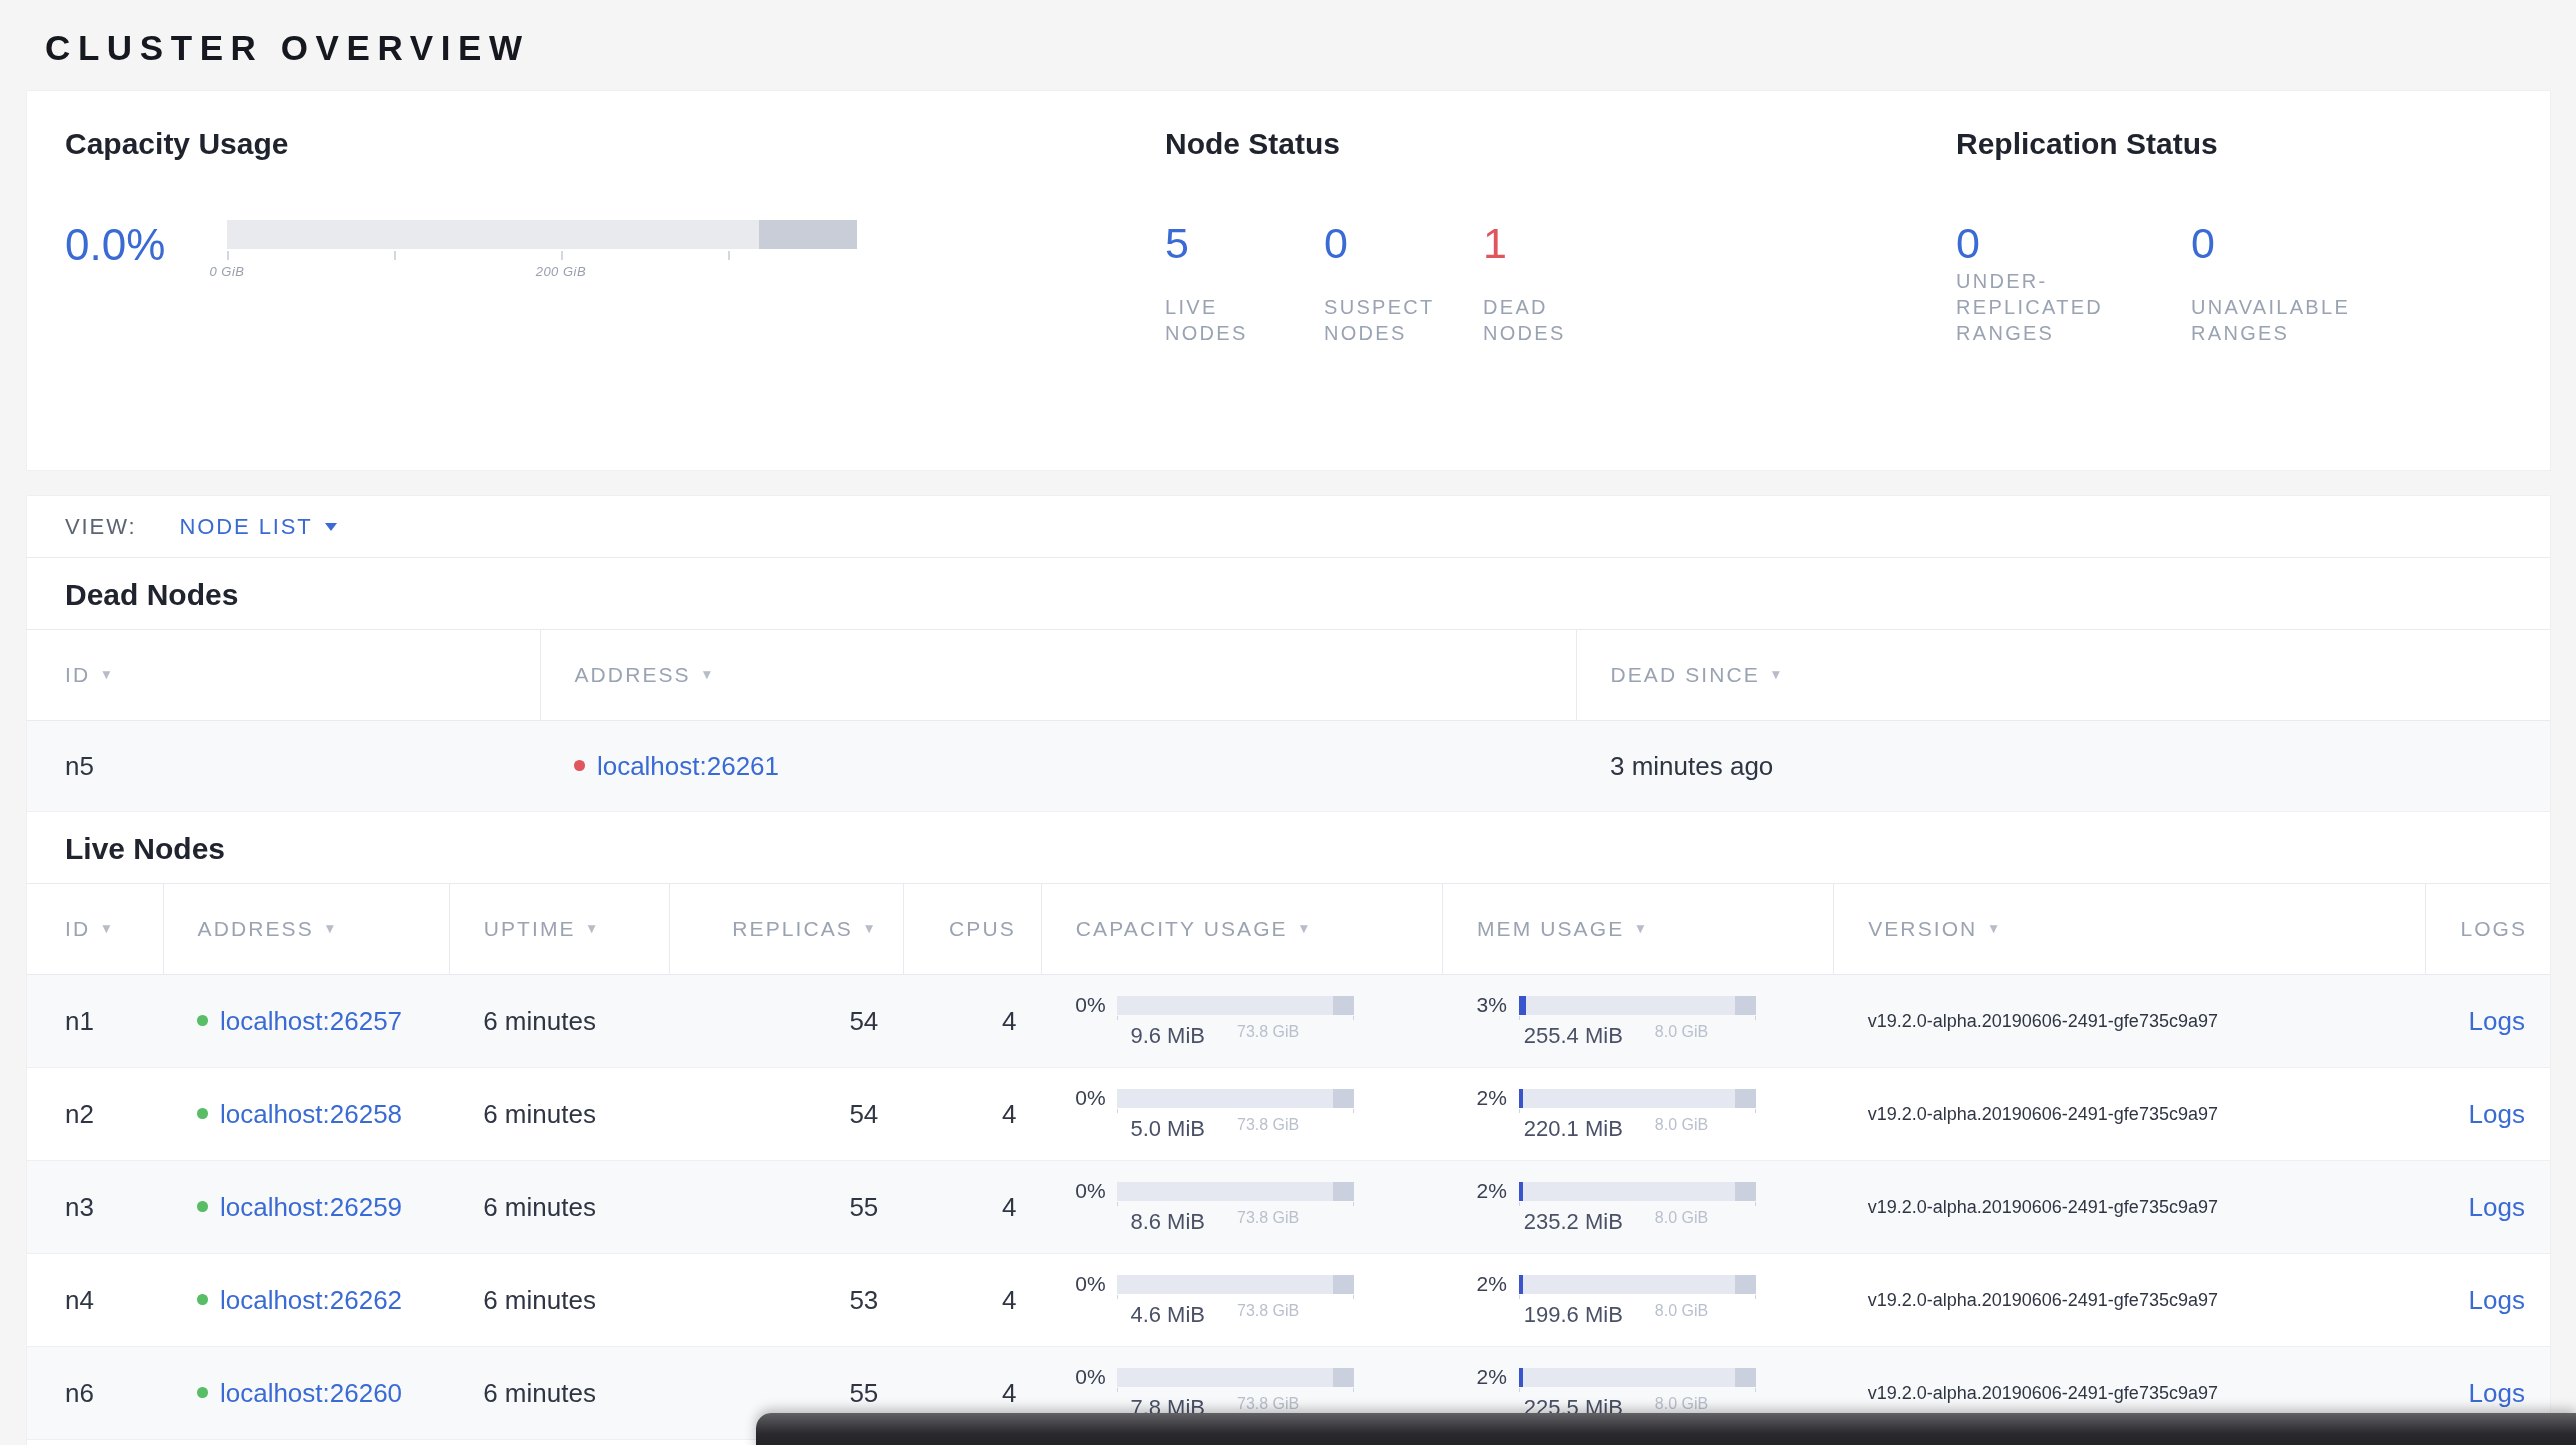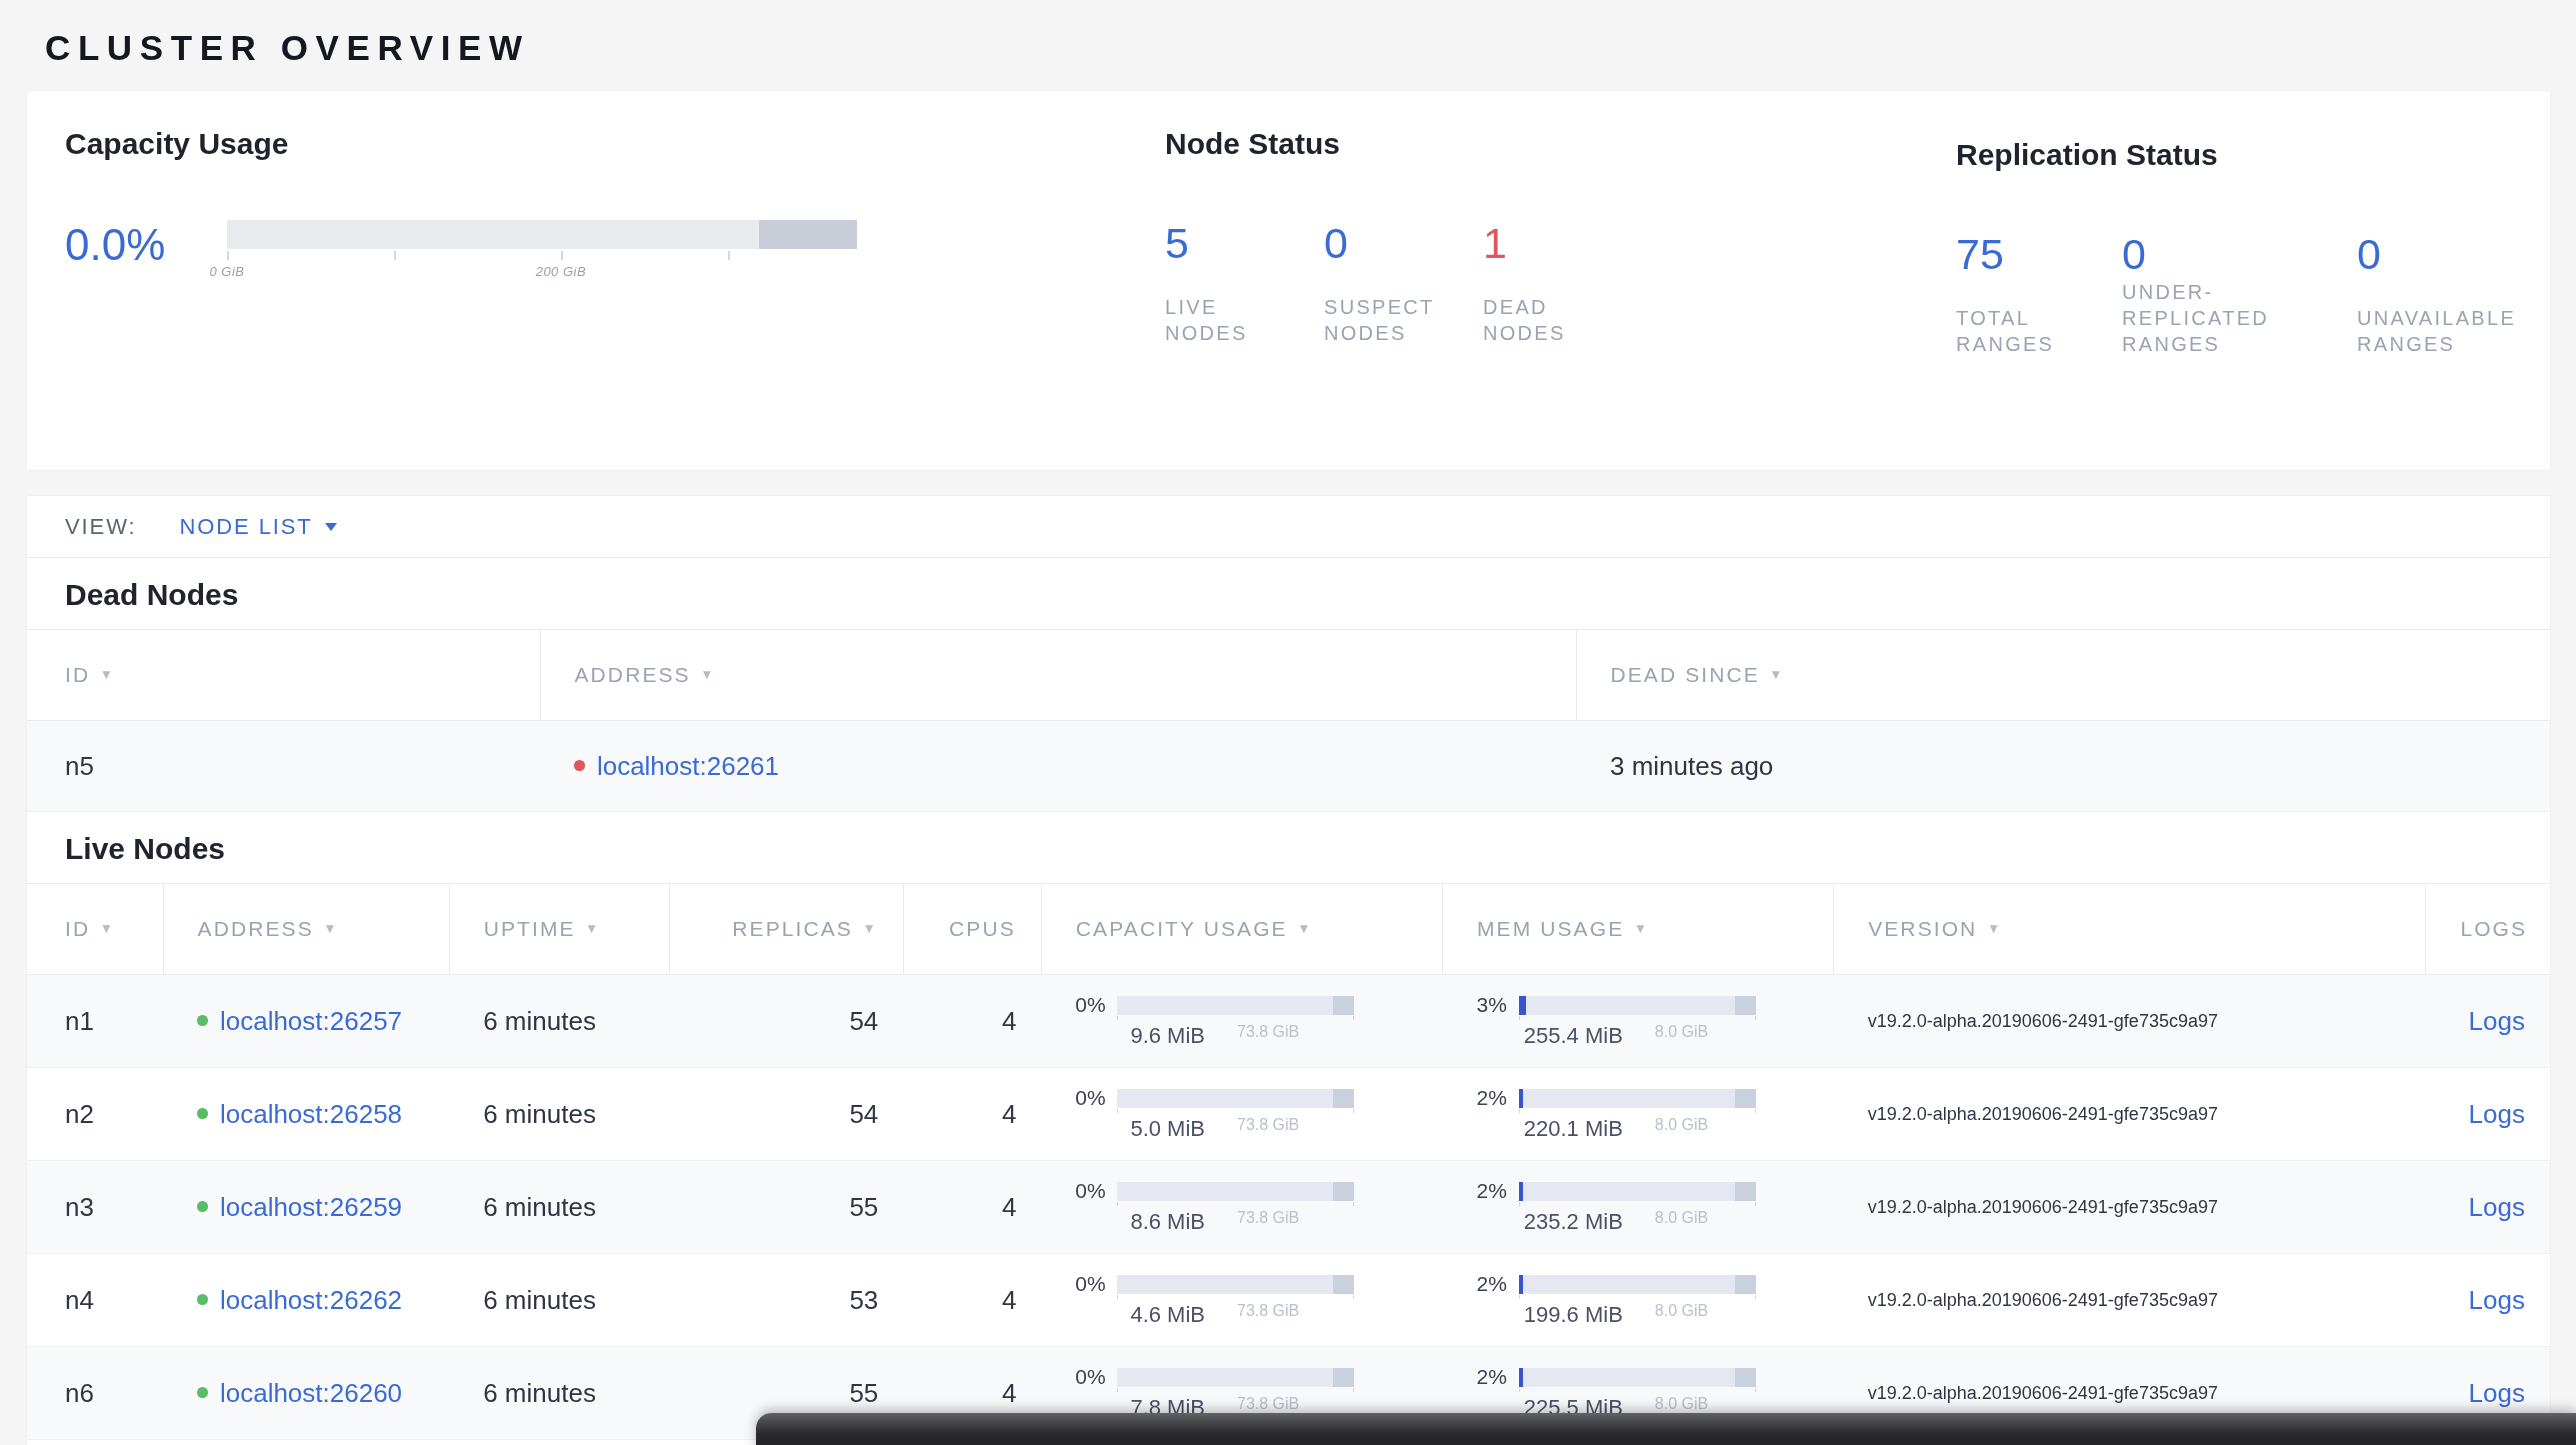--- a/index.html
+++ b/index.html
@@ -21,21 +21,21 @@
   }
 
   
   .summary-card{
     position:absolute;left:27px;top:91px;width:2523px;height:379px;
     background:#fff;box-shadow:0 0 1px rgba(0,0,0,0.15);
   }
   .sum-sec{position:absolute;top:36px;}
   .sec-cap{left:38px;width:1050px;height:315px;}
   .sec-node{left:1138px;width:745px;height:315px;}
-  .sec-repl{left:1929px;width:582px;height:315px;margin-top:11px;}
+  .sec-repl{left:1929px;width:582px;height:315px;}
   .sum-title{margin:0;font-size:30px;font-weight:600;color:#1f232d;}
 
   .cap-row{position:absolute;left:0;top:93px;display:flex;align-items:flex-start;}
   .cap-percent{font-size:44px;color:var(--blue);width:162px;}
   .cap-bar{position:relative;width:630px;height:29px;}
   .cap-track{position:relative;width:100%;height:29px;background:var(--track);overflow:hidden;}
   .cap-endblock{position:absolute;right:0;top:0;height:100%;width:98px;background:var(--trackend);}
   .cap-tick{position:absolute;top:31px;width:1.9px;height:8.6px;background:#d3d7de;}
   .cap-ticklabel{
     position:absolute;top:44px;font-size:13px;color:#98a0ae;
@@ -165,24 +165,20 @@
         <div class="stat-col">
           <div class="stat-num red">1</div>
           <div class="stat-label">DEAD NODES</div>
         </div>
       </div>
     </div>
 
     <div class="sum-sec sec-repl">
       <h2 class="sum-title">Replication Status</h2>
       <div class="stat-cols">
-        <div class="stat-col stat-col-0">
-          <div class="stat-num blue">75</div>
-          <div class="stat-label">TOTAL RANGES</div>
-        </div>
         <div class="stat-col stat-col-1">
           <div class="stat-num blue">0</div>
           <div class="stat-label">UNDER-REPLICATED RANGES</div>
         </div>
         <div class="stat-col stat-col-2">
           <div class="stat-num blue">0</div>
           <div class="stat-label">UNAVAILABLE RANGES</div>
         </div>
       </div>
     </div>

